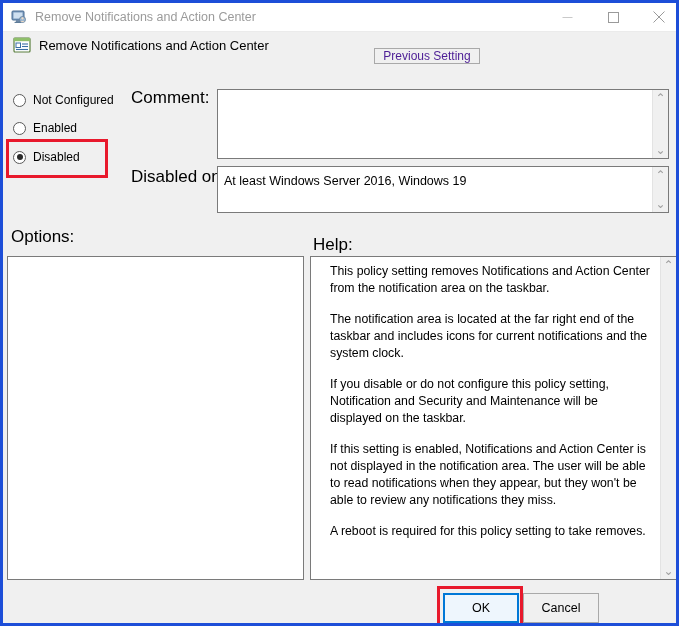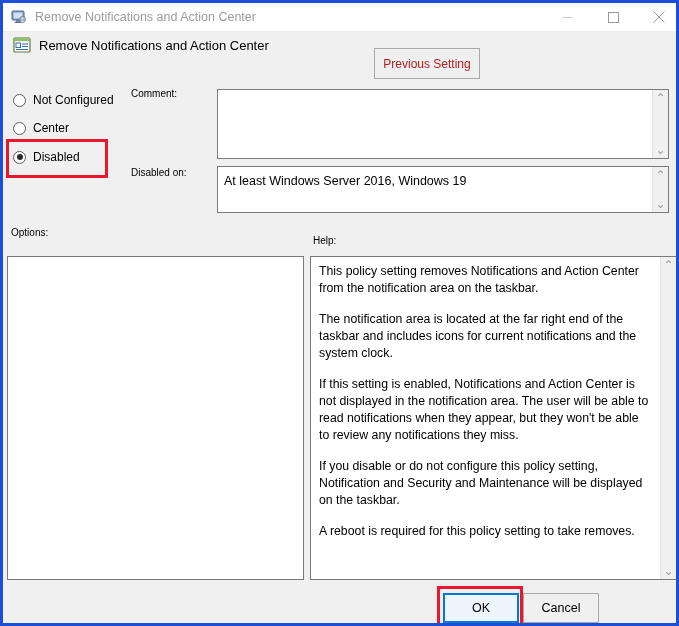--- a/index.html
+++ b/index.html
@@ -85,26 +85,26 @@
   #header-title {
     margin-left: 8px;
     font-size: 13px;
     color: #000000;
     white-space: nowrap;
   }
 
   
   .navbtn {
     position: absolute;
-    height: 31px;
+    height: 16px;
     background: #f0f0f0;
     border: 1px solid #a9a9a9;
     font-family: "Liberation Sans", sans-serif;
     font-size: 12px;
-    color: #b91c1c;
+    color: #4c1d95;
     cursor: default;
     padding: 0;
     display: flex;
     align-items: center;
     justify-content: center;
   }
   #btn-prev { left: 371px; top: 45px; width: 106px; }
   #btn-next { left: 482px; top: 45px; width: 101px; }
 
   
@@ -150,21 +150,21 @@
     border: 3px solid #e8192c;
     box-sizing: border-box;
     pointer-events: none;
   }
   #redbox-disabled { left: 3px; top: 136px; width: 102px; height: 39px; }
   #redbox-ok       { left: 434px; top: 583px; width: 86px; height: 43px; }
 
   
   .field-label {
     position: absolute;
-    font-size: 10px;
+    font-size: 17px;
     color: #000000;
     white-space: nowrap;
   }
   #label-comment      { left: 128px; top: 85px; }
   #label-supported    { left: 128px; top: 164px; }
   #label-options      { left: 8px;   top: 224px; }
   #label-help         { left: 310px; top: 232px; }
 
   
   .textbox {
@@ -216,21 +216,21 @@
     position: absolute;
     left: 307px; top: 253px;
     width: 367px; height: 324px;
     background: #ffffff;
     border: 1px solid #7a7a7a;
     box-sizing: border-box;
     display: flex;
   }
   #help-body {
     flex: 1 1 auto;
-    padding: 6px 9px 6px 8px;
+    padding: 6px 9px 6px 19px;
     overflow: hidden;
   }
   #help-body p {
     margin: 0 0 14px 0;
     font-size: 12.3px;
     line-height: 1.38;
     color: #000000;
   }
   #help-body p:last-child { margin-bottom: 0; }
 
@@ -312,21 +312,21 @@
   </div>
 
   <button class="navbtn" id="btn-prev">Previous Setting</button>
 
   <div class="radio-row" id="radio-notconfigured">
     <span class="radio-circle"></span>
     <span class="radio-label">Not Configured</span>
   </div>
   <div class="radio-row" id="radio-enabled">
     <span class="radio-circle"></span>
-    <span class="radio-label">Center</span>
+    <span class="radio-label">Enabled</span>
   </div>
   <div class="radio-row" id="radio-disabled">
     <span class="radio-circle checked"></span>
     <span class="radio-label">Disabled</span>
   </div>
   <div class="redbox" id="redbox-disabled"></div>
 
   <div class="field-label" id="label-comment">Comment:</div>
   <div class="textbox" id="box-comment">
     <div class="tb-body"></div>
@@ -349,22 +349,22 @@
   <div class="field-label" id="label-help">Help:</div>
 
   <div id="panel-options">
     <div></div>
   </div>
 
   <div id="panel-help">
     <div id="help-body">
       <p>This policy setting removes Notifications and Action Center from the notification area on the taskbar.</p>
       <p>The notification area is located at the far right end of the taskbar and includes icons for current notifications and the system clock.</p>
+      <p>If you disable or do not configure this policy setting, Notification and Security and Maintenance will be displayed on the taskbar.</p>
       <p>If this setting is enabled, Notifications and Action Center is not displayed in the notification area. The user will be able to read notifications when they appear, but they won't be able to review any notifications they miss.</p>
-      <p>If you disable or do not configure this policy setting, Notification and Security and Maintenance will be displayed on the taskbar.</p>
       <p>A reboot is required for this policy setting to take removes.</p>
     </div>
     <div class="vscroll">
       <span class="arrow">⌃</span>
       <span class="arrow">⌄</span>
     </div>
   </div>
 
   <button class="footbtn" id="btn-ok">OK</button>
   <button class="footbtn" id="btn-cancel">Cancel</button>

